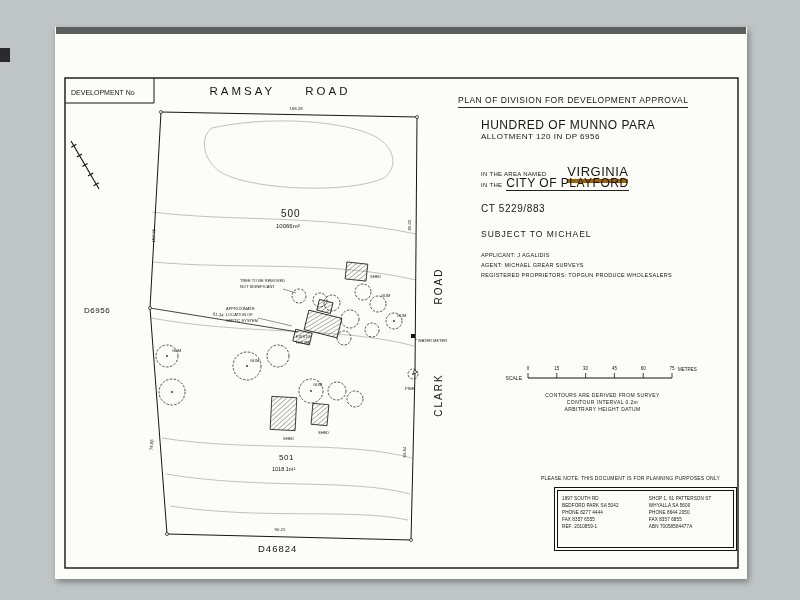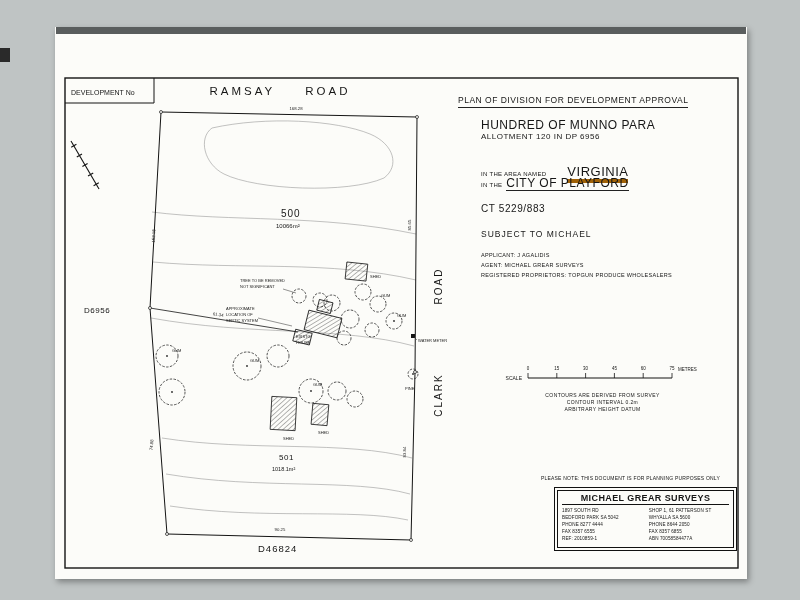--- a/index.html
+++ b/index.html
@@ -237,21 +237,20 @@
 <div class="tb tb-notes">
   <div>CONTOURS ARE DERIVED FROM SURVEY</div>
   <div>CONTOUR INTERVAL  0.2m</div>
   <div>ARBITRARY HEIGHT DATUM</div>
 </div>
 
 <div class="tb tb-plannote">PLEASE NOTE: THIS DOCUMENT IS FOR PLANNING PURPOSES ONLY</div>
 
 <div class="svy-box">
   <div class="svy-inner">
-    <div class="svy-name">MICHAEL GREAR SURVEYS</div>
     <div class="svy-cols">
       <div class="svy-col l">
         <div>1897 SOUTH RD</div>
         <div>BEDFORD PARK SA 5042</div>
         <div>PHONE 8277 4444</div>
         <div>FAX 8357 6555</div>
         <div>REF:  2010859-1</div>
       </div>
       <div class="svy-col r">
         <div>SHOP 1, 61 PATTERSON ST</div>

